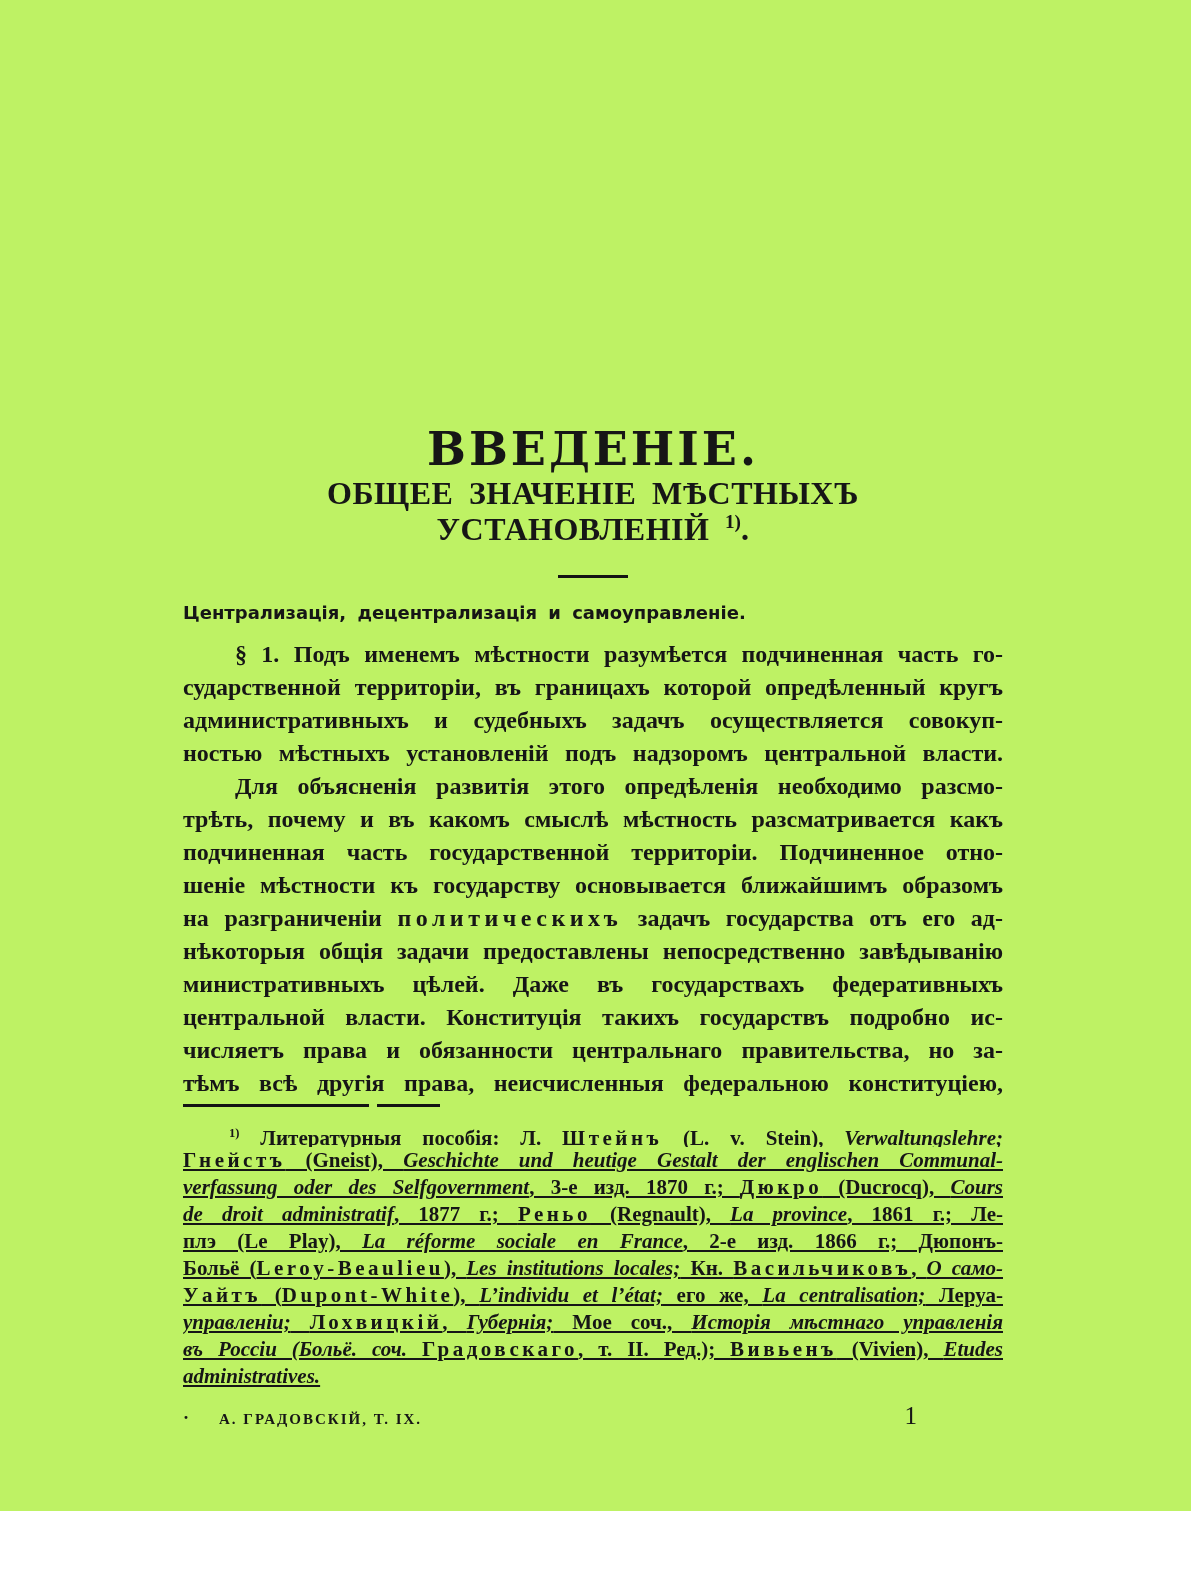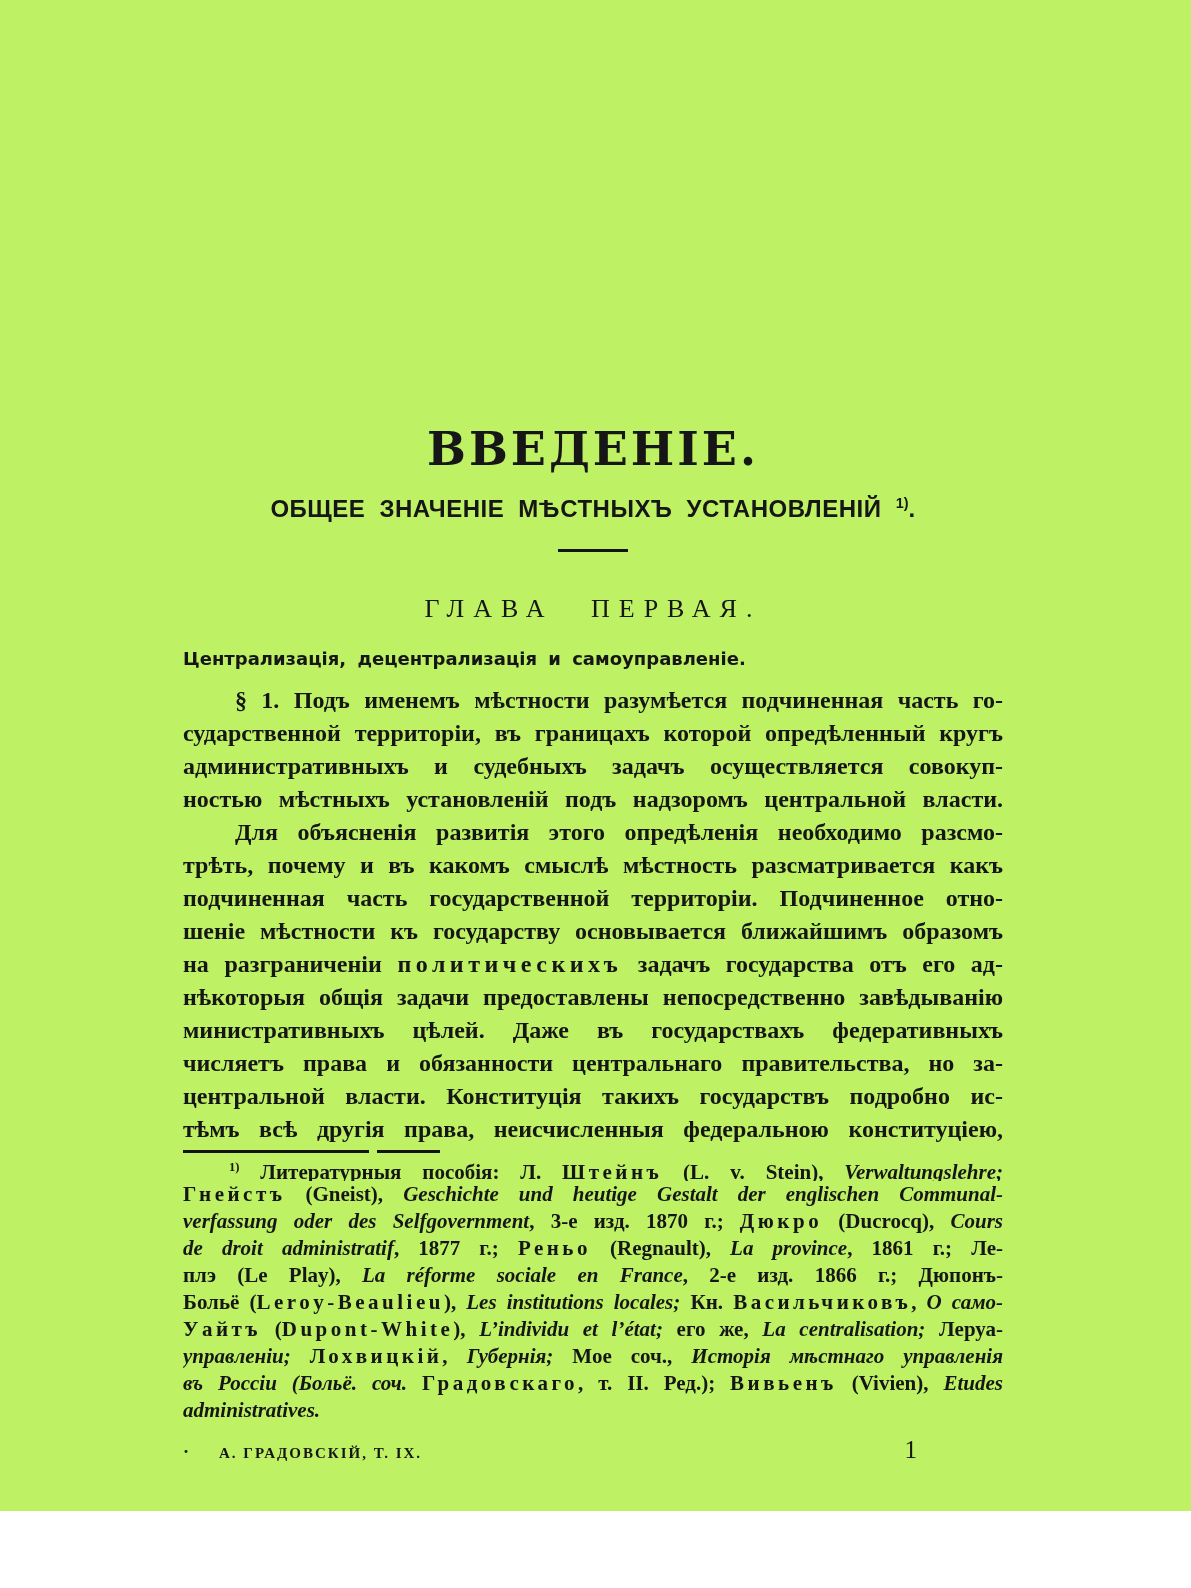--- a/index.html
+++ b/index.html
@@ -21,25 +21,24 @@
   .title {
     margin: 0;
     text-align: center;
     font-family: "DejaVu Serif", "Liberation Serif", serif;
     font-weight: bold;
     font-size: 46px;
     line-height: 1.1;
     letter-spacing: 3px;
   }
   .subtitle {
-    margin-top: 20px;
     text-align: center;
-    font-family: Liberation Sans, sans-serif;
+    font-family: Liberation Serif, serif;
     font-weight: bold;
-    font-size: 24px;
+    font-size: 32px;
     line-height: 1.15;
     letter-spacing: 0.5px;
     word-spacing: 7px;
   }
   .mid-rule {
     width: 70px;
     height: 3px;
     background: #141414;
     margin: 27px auto 0 auto;
   }
@@ -73,21 +72,21 @@
   .fn-rule {
     margin-top: 3px;
     height: 5px;
     display: flex;
     gap: 8px;
     align-items: center;
   }
   .fn-rule .seg { display: block; height: 3px; background: #141414; }
   .fn-rule .seg-long  { width: 186px; }
   .fn-rule .seg-short { width: 63px; }
-  .footnote { font-weight: bold; font-size: 21px; }
+  .footnote { margin-top: 12px; font-weight: bold; font-size: 21px; text-decoration: underline; }
   .footnote .tline { line-height: 27px; height: 27px; }
   .footnote .tline.indent { padding-left: 46px; }
   .i   { font-style: italic; }
   .s   { letter-spacing: 3.5px; }
   .bodyblock .s { letter-spacing: 4.5px; }
   .sup { vertical-align: super; font-size: 0.6em; letter-spacing: 0; }
   .footer {
     margin-top: 12px;
     display: flex;
     align-items: baseline;
@@ -102,41 +101,40 @@
 
 <div class="sheet">
   <div class="content">
 
     <h1 class="title">ВВЕДЕНІЕ.</h1>
 
     <div class="subtitle"><span>ОБЩЕЕ ЗНАЧЕНІЕ МѢСТНЫХЪ УСТАНОВЛЕНІЙ </span><span class="sup">1)</span><span>.</span></div>
 
     <div class="mid-rule"></div>
 
-    <div class="chapter">ГЛАВА ПЕРВАЯ.</div>
 
     <div class="section">Централизація, децентрализація и самоуправленіе.</div>
 
     <div class="bodyblock">
       <div class="para">
           <div class="tline indent"><span>§ 1. Подъ именемъ мѣстности разумѣется подчиненная часть го-</span></div>
           <div class="tline"><span>сударственной территоріи, въ границахъ которой опредѣленный кругъ</span></div>
           <div class="tline"><span>административныхъ и судебныхъ задачъ осуществляется совокуп-</span></div>
           <div class="tline"><span>ностью мѣстныхъ установленій подъ надзоромъ центральной власти.</span></div>
         </div>
       <div class="para">
           <div class="tline indent"><span>Для объясненія развитія этого опредѣленія необходимо разсмо-</span></div>
           <div class="tline"><span>трѣть, почему и въ какомъ смыслѣ мѣстность разсматривается какъ</span></div>
           <div class="tline"><span>подчиненная часть государственной территоріи. Подчиненное отно-</span></div>
           <div class="tline"><span>шеніе мѣстности къ государству основывается ближайшимъ образомъ</span></div>
           <div class="tline"><span>на разграниченіи </span><span class="s">политическихъ</span><span> задачъ государства отъ его ад-</span></div>
           <div class="tline"><span>нѣкоторыя общія задачи предоставлены непосредственно завѣдыванію</span></div>
           <div class="tline"><span>министративныхъ цѣлей. Даже въ государствахъ федеративныхъ</span></div>
+          <div class="tline"><span>центральной власти. Конституція такихъ государствъ подробно ис-</span></div>
           <div class="tline"><span>числяетъ права и обязанности центральнаго правительства, но за-</span></div>
-          <div class="tline"><span>центральной власти. Конституція такихъ государствъ подробно ис-</span></div>
           <div class="tline"><span>тѣмъ всѣ другія права, неисчисленныя федеральною конституціею,</span></div>
         </div>
     </div>
 
     <div class="fn-rule">
       <span class="seg seg-long"></span>
       <span class="seg seg-short"></span>
     </div>
 
     <div class="footnote">

